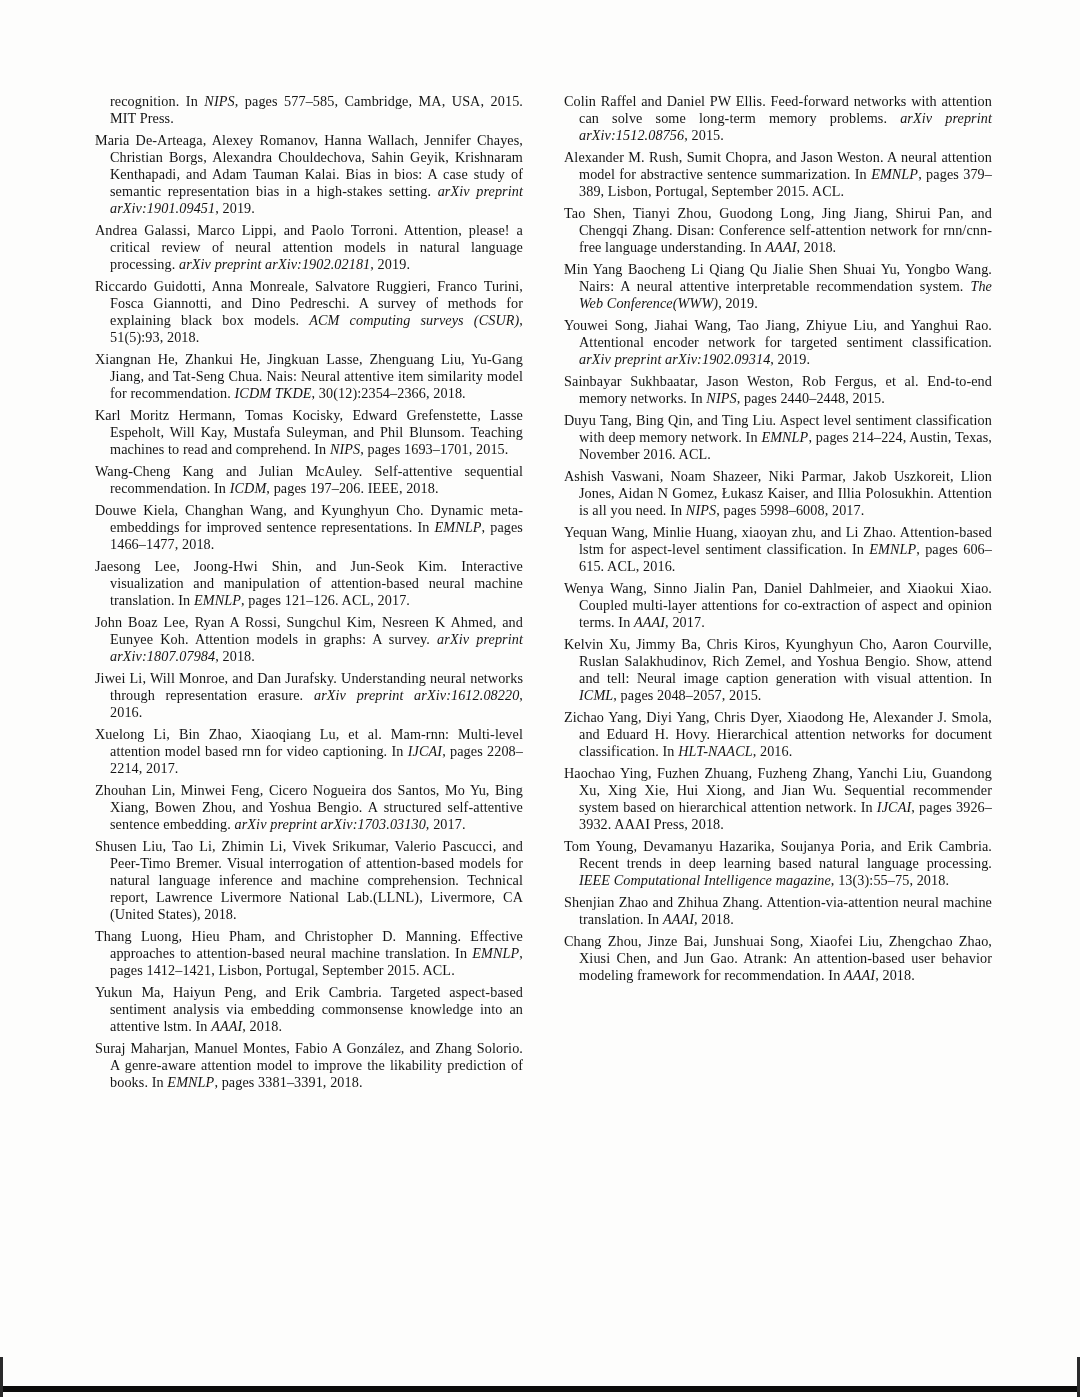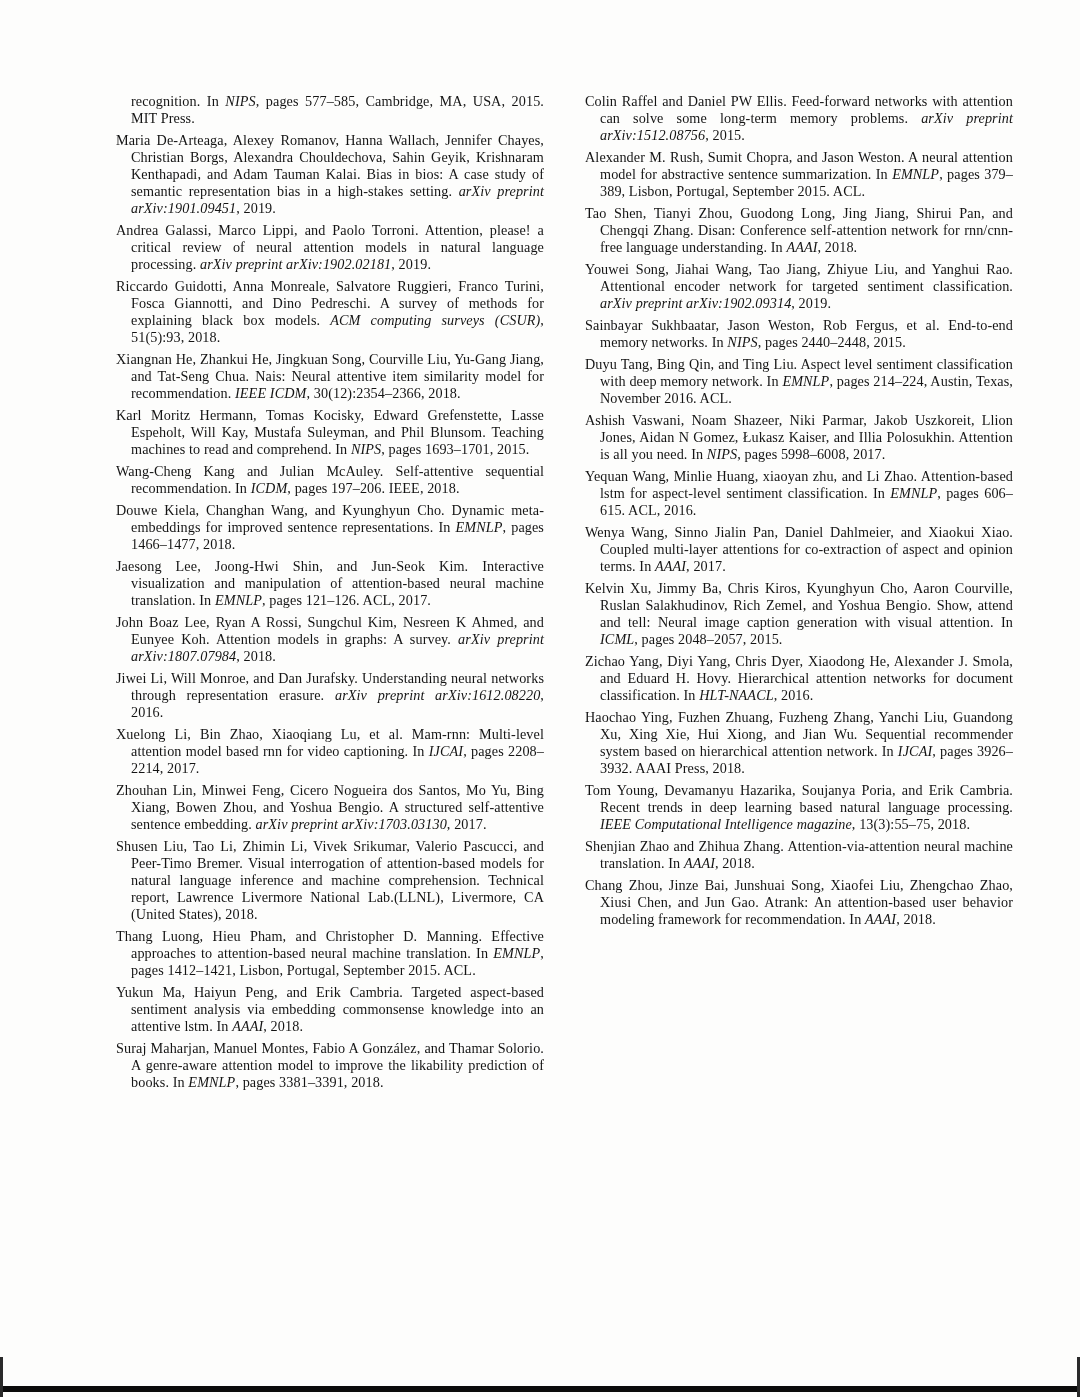--- a/index.html
+++ b/index.html
@@ -14,21 +14,20 @@
     font-family: "Liberation Serif", "DejaVu Serif", serif;
     color: #141414;
   }
   .columns {
     position: absolute;
     left: 95px;
     top: 93px;
     width: 897px;
     display: flex;
     gap: 41px;
-    margin-left: 21px;
   }
   .col { width: 433px; }
   .ref {
     margin: 0 0 5px 0;
     font-size: 14.2px;
     line-height: 17px;
     text-align: justify;
     padding-left: 15px;
     text-indent: -15px;
     letter-spacing: 0.1px;
@@ -63,38 +62,39 @@
 </head>
 <body>
 
 <div class="page">
   <div class="columns">
     <div class="col" id="col-left">
         <p class="ref cont"><span>recognition.  In </span><span class="it">NIPS</span><span>, pages 577–585, Cambridge, MA, USA, 2015. MIT Press.</span></p>
         <p class="ref"><span>Maria De-Arteaga, Alexey Romanov, Hanna Wallach, Jennifer Chayes, Christian Borgs, Alexandra Chouldechova, Sahin Geyik, Krishnaram Kenthapadi, and Adam Tauman Kalai. Bias in bios: A case study of semantic representation bias in a high-stakes setting. </span><span class="it">arXiv preprint arXiv:1901.09451</span><span>, 2019.</span></p>
         <p class="ref"><span>Andrea Galassi, Marco Lippi, and Paolo Torroni. Attention, please! a critical review of neural attention models in natural language processing. </span><span class="it">arXiv preprint arXiv:1902.02181</span><span>, 2019.</span></p>
         <p class="ref"><span>Riccardo Guidotti, Anna Monreale, Salvatore Ruggieri, Franco Turini, Fosca Giannotti, and Dino Pedreschi. A survey of methods for explaining black box models. </span><span class="it">ACM computing surveys (CSUR)</span><span>, 51(5):93, 2018.</span></p>
-        <p class="ref"><span>Xiangnan He, Zhankui He, Jingkuan Song, Courville Liu, Yu-Gang Jiang, and Tat-Seng Chua. Nais: Neural attentive item similarity model for recommendation. </span><span class="it">IEEE ICDM</span><span>, 30(12):2354–2366, 2018.</span></p>
+        <p class="ref"><span>Xiangnan He, Zhankui He, Jingkuan Lasse, Zhenguang Liu, Yu-Gang Jiang, and Tat-Seng Chua. Nais: Neural attentive item similarity model for recommendation. </span><span class="it">ICDM TKDE</span><span>, 30(12):2354–2366, 2018.</span></p>
         <p class="ref"><span>Karl Moritz Hermann, Tomas Kocisky, Edward Grefenstette, Lasse Espeholt, Will Kay, Mustafa Suleyman, and Phil Blunsom. Teaching machines to read and comprehend.  In </span><span class="it">NIPS</span><span>, pages 1693–1701, 2015.</span></p>
         <p class="ref"><span>Wang-Cheng Kang and Julian McAuley.  Self-attentive sequential recommendation. In </span><span class="it">ICDM</span><span>, pages 197–206. IEEE, 2018.</span></p>
         <p class="ref"><span>Douwe Kiela, Changhan Wang, and Kyunghyun Cho.  Dynamic meta-embeddings for improved sentence representations.  In </span><span class="it">EMNLP</span><span>, pages 1466–1477, 2018.</span></p>
         <p class="ref"><span>Jaesong Lee, Joong-Hwi Shin, and Jun-Seok Kim.  Interactive visualization and manipulation of attention-based neural machine translation. In </span><span class="it">EMNLP</span><span>, pages 121–126. ACL, 2017.</span></p>
         <p class="ref"><span>John Boaz Lee, Ryan A Rossi, Sungchul Kim, Nesreen K Ahmed, and Eunyee Koh.  Attention models in graphs:  A survey.  </span><span class="it">arXiv preprint arXiv:1807.07984</span><span>, 2018.</span></p>
         <p class="ref"><span>Jiwei Li, Will Monroe, and Dan Jurafsky.  Understanding neural networks through representation erasure.  </span><span class="it">arXiv preprint arXiv:1612.08220</span><span>, 2016.</span></p>
         <p class="ref"><span>Xuelong Li, Bin Zhao, Xiaoqiang Lu, et al. Mam-rnn: Multi-level attention model based rnn for video captioning. In </span><span class="it">IJCAI</span><span>, pages 2208–2214, 2017.</span></p>
         <p class="ref"><span>Zhouhan Lin, Minwei Feng, Cicero Nogueira dos Santos, Mo Yu, Bing Xiang, Bowen Zhou, and Yoshua Bengio. A structured self-attentive sentence embedding. </span><span class="it">arXiv preprint arXiv:1703.03130</span><span>, 2017.</span></p>
         <p class="ref"><span>Shusen Liu, Tao Li, Zhimin Li, Vivek Srikumar, Valerio Pascucci, and Peer-Timo Bremer. Visual interrogation of attention-based models for natural language inference and machine comprehension.   Technical report,  Lawrence Livermore National Lab.(LLNL), Livermore, CA (United States), 2018.</span></p>
         <p class="ref"><span>Thang Luong, Hieu Pham, and Christopher D. Manning.  Effective approaches to attention-based neural machine translation. In </span><span class="it">EMNLP</span><span>, pages 1412–1421, Lisbon, Portugal, September 2015. ACL.</span></p>
         <p class="ref"><span>Yukun Ma, Haiyun Peng, and Erik Cambria. Targeted aspect-based sentiment analysis via embedding commonsense knowledge into an attentive lstm. In </span><span class="it">AAAI</span><span>, 2018.</span></p>
-        <p class="ref"><span>Suraj Maharjan, Manuel Montes, Fabio A González, and Thamar Solorio.  A genre-aware attention model to improve the likability prediction of books. In </span><span class="it">EMNLP</span><span>, pages 3381–3391, 2018.</span></p>
+        <p class="ref"><span>Suraj Maharjan, Manuel Montes, Fabio A González, and Zhang Solorio.  A genre-aware attention model to improve the likability prediction of books. In </span><span class="it">EMNLP</span><span>, pages 3381–3391, 2018.</span></p>
       </div>
     <div class="col" id="col-right">
         <p class="ref"><span>Colin Raffel and Daniel PW Ellis.   Feed-forward networks with attention can solve some long-term memory problems.   </span><span class="it">arXiv preprint arXiv:1512.08756</span><span>, 2015.</span></p>
         <p class="ref"><span>Alexander M. Rush, Sumit Chopra, and Jason Weston.   A neural attention model for abstractive sentence summarization.  In </span><span class="it">EMNLP</span><span>,  pages  379–389,  Lisbon,  Portugal,  September  2015. ACL.</span></p>
         <p class="ref"><span>Tao Shen, Tianyi Zhou, Guodong Long, Jing Jiang, Shirui Pan, and Chengqi Zhang.  Disan:  Conference self-attention network for rnn/cnn-free language understanding. In </span><span class="it">AAAI</span><span>, 2018.</span></p>
+        <p class="ref"><span>Min  Yang  Baocheng  Li  Qiang  Qu  Jialie  Shen  Shuai  Yu, Yongbo Wang.  Nairs: A neural attentive interpretable recommendation system. </span><span class="it">The Web Conference(WWW)</span><span>, 2019.</span></p>
         <p class="ref"><span>Youwei Song, Jiahai Wang, Tao Jiang, Zhiyue Liu, and Yanghui Rao.  Attentional encoder network for targeted sentiment classification. </span><span class="it">arXiv preprint arXiv:1902.09314</span><span>, 2019.</span></p>
         <p class="ref"><span>Sainbayar Sukhbaatar, Jason Weston, Rob Fergus, et al. End-to-end memory networks. In </span><span class="it">NIPS</span><span>, pages 2440–2448, 2015.</span></p>
         <p class="ref"><span>Duyu Tang, Bing Qin, and Ting Liu.  Aspect level sentiment classification with deep memory network. In </span><span class="it">EMNLP</span><span>, pages 214–224, Austin, Texas, November 2016. ACL.</span></p>
         <p class="ref"><span>Ashish Vaswani, Noam Shazeer, Niki Parmar, Jakob Uszkoreit, Llion Jones, Aidan N Gomez, Łukasz Kaiser, and Illia Polosukhin.  Attention is all you need.  In </span><span class="it">NIPS</span><span>, pages 5998–6008, 2017.</span></p>
         <p class="ref"><span>Yequan Wang, Minlie Huang, xiaoyan zhu, and Li Zhao. Attention-based lstm for aspect-level sentiment classification.  In </span><span class="it">EMNLP</span><span>, pages 606–615. ACL, 2016.</span></p>
         <p class="ref"><span>Wenya Wang, Sinno Jialin Pan, Daniel Dahlmeier, and Xiaokui Xiao.  Coupled multi-layer attentions for co-extraction of aspect and opinion terms. In </span><span class="it">AAAI</span><span>, 2017.</span></p>
         <p class="ref"><span>Kelvin  Xu,  Jimmy  Ba,  Chris  Kiros,  Kyunghyun  Cho,  Aaron Courville, Ruslan Salakhudinov, Rich Zemel, and Yoshua Bengio.  Show, attend and tell:  Neural image caption generation with visual attention. In </span><span class="it">ICML</span><span>, pages 2048–2057, 2015.</span></p>
         <p class="ref"><span>Zichao Yang, Diyi Yang, Chris Dyer, Xiaodong He, Alexander J. Smola, and Eduard H. Hovy.  Hierarchical attention networks for document classification. In </span><span class="it">HLT-NAACL</span><span>, 2016.</span></p>
         <p class="ref"><span>Haochao Ying, Fuzhen Zhuang, Fuzheng Zhang, Yanchi Liu, Guandong Xu, Xing Xie, Hui Xiong, and Jian Wu.  Sequential recommender system based on hierarchical attention network. In </span><span class="it">IJCAI</span><span>, pages 3926–3932. AAAI Press, 2018.</span></p>
         <p class="ref"><span>Tom Young, Devamanyu Hazarika, Soujanya Poria, and Erik Cambria.  Recent trends in deep learning based natural language processing.  </span><span class="it">IEEE Computational Intelligence magazine</span><span>, 13(3):55–75, 2018.</span></p>

